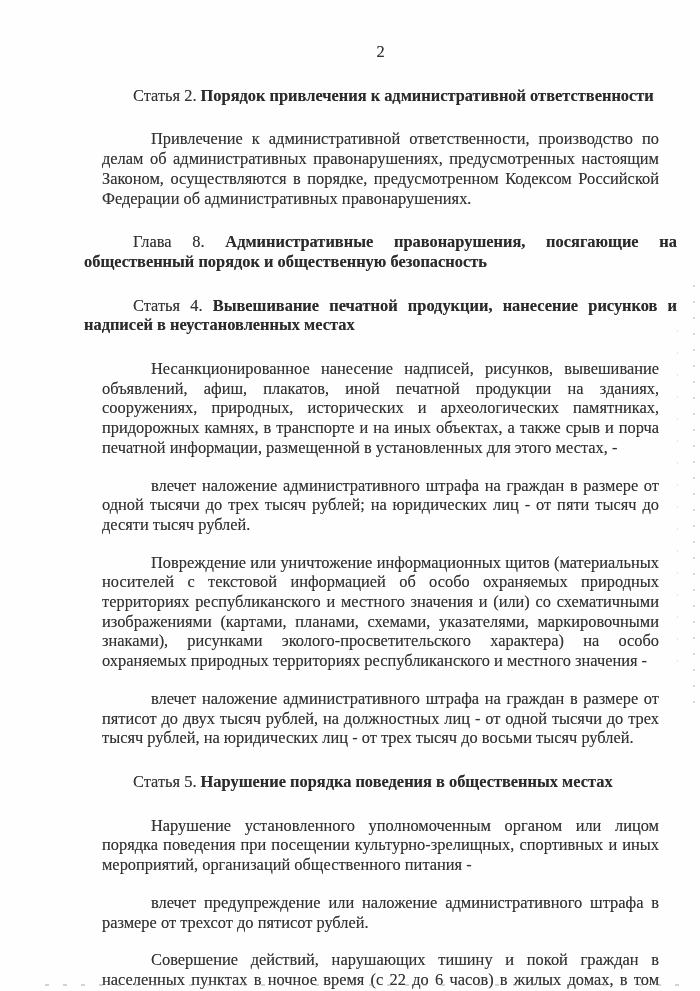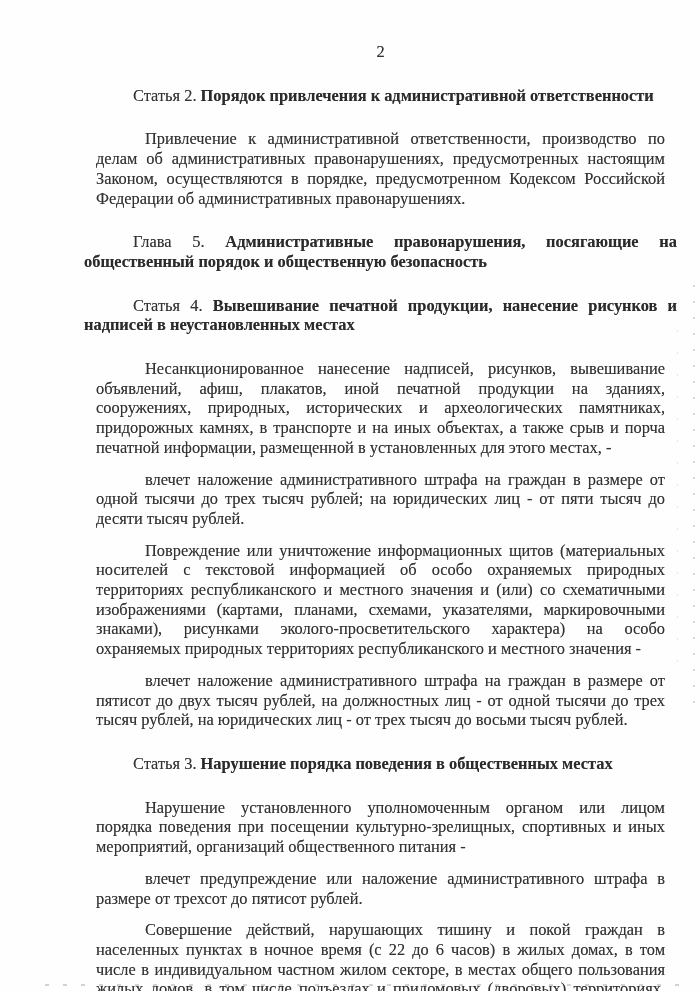--- a/index.html
+++ b/index.html
@@ -24,21 +24,21 @@
     text-shadow: 0 0 0.35px rgba(60,60,60,0.55);
   }
   .page-number {
     text-align: center;
     margin: 0 0 14px 0;
     text-indent: 0;
   }
   p { margin: 0; }
   .para {
     text-indent: 49px;
-    margin: 12px;
+    margin: 18px;
   }
   .heading {
     text-indent: 49px;
     margin: 24px 0;
     font-weight: normal;
   }
   .heading .ht { font-weight: bold; color: #2b2b2b; }
   
   .artifact-right {
     position: absolute;
@@ -81,34 +81,34 @@
 <body>
 
 <div class="page">
 
   <p class="page-number">2</p>
 
   <p class="heading"><span>Статья 2.</span> <span class="ht">Порядок привлечения к административной ответственности</span></p>
 
   <p class="para">Привлечение к административной ответственности, производство по делам об административных правонарушениях, предусмотренных настоящим Законом, осуществляются в порядке, предусмотренном Кодексом Российской Федерации об административных правонарушениях.</p>
 
-  <p class="heading"><span>Глава 5.</span> <span class="ht">Административные правонарушения, посягающие на общественный порядок и общественную безопасность</span></p>
+  <p class="heading"><span>Глава 8.</span> <span class="ht">Административные правонарушения, посягающие на общественный порядок и общественную безопасность</span></p>
 
   <p class="heading"><span>Статья 4.</span> <span class="ht">Вывешивание печатной продукции, нанесение рисунков и надписей в неустановленных местах</span></p>
 
   <p class="para">Несанкционированное нанесение надписей, рисунков, вывешивание объявлений, афиш, плакатов, иной печатной продукции на зданиях, сооружениях, природных, исторических и археологических памятниках, придорожных камнях, в транспорте и на иных объектах, а также срыв и порча печатной информации, размещенной в установленных для этого местах, -</p>
 
   <p class="para">влечет наложение административного штрафа на граждан в размере от одной тысячи до трех тысяч рублей; на юридических лиц - от пяти тысяч до десяти тысяч рублей.</p>
 
 
   <p class="para">Повреждение или уничтожение информационных щитов (материальных носителей с текстовой информацией об особо охраняемых природных территориях республиканского и местного значения и (или) со схематичными изображениями (картами, планами, схемами, указателями, маркировочными знаками), рисунками эколого-просветительского характера) на особо охраняемых природных территориях республиканского и местного значения -</p>
 
   <p class="para">влечет наложение административного штрафа на граждан в размере от пятисот до двух тысяч рублей, на должностных лиц - от одной тысячи до трех тысяч рублей, на юридических лиц - от трех тысяч до восьми тысяч рублей.</p>
 
-  <p class="heading"><span>Статья 3.</span> <span class="ht">Нарушение порядка поведения в общественных местах</span></p>
+  <p class="heading"><span>Статья 5.</span> <span class="ht">Нарушение порядка поведения в общественных местах</span></p>
 
   <p class="para">Нарушение установленного уполномоченным органом или лицом порядка поведения при посещении культурно-зрелищных, спортивных и иных мероприятий, организаций общественного питания -</p>
 
   <p class="para">влечет предупреждение или наложение административного штрафа в размере от трехсот до пятисот рублей.</p>
 
 
   <p class="para">Совершение действий, нарушающих тишину и покой граждан в населенных пунктах в ночное время (с 22 до 6 часов) в жилых домах, в том числе в индивидуальном частном жилом секторе, в местах общего пользования жилых домов, в том числе подъездах и придомовых (дворовых) территориях, образовательных организациях, домах-интернатах для детей, престарелых и инвалидов, а равно в помещениях на прилегающих к ним территориях и в</p>
 
   <div class="artifact-right"></div>
   <div class="artifact-right-2"></div>

